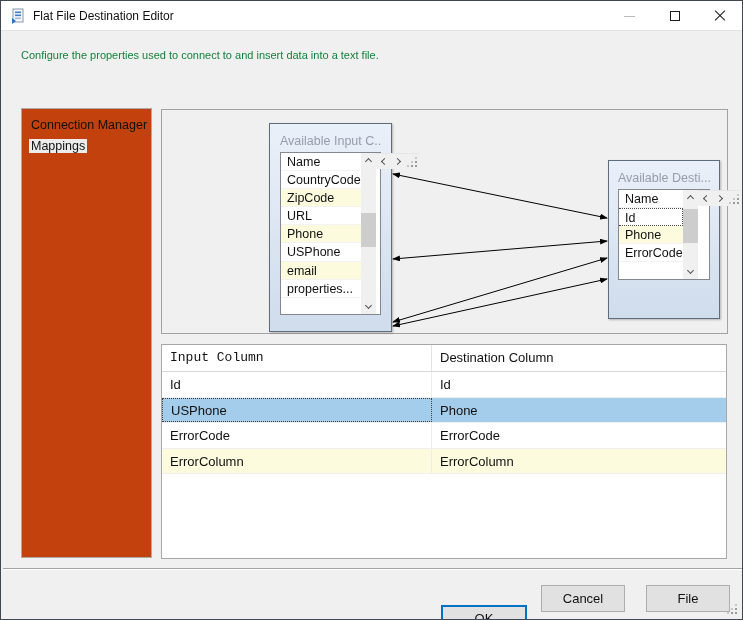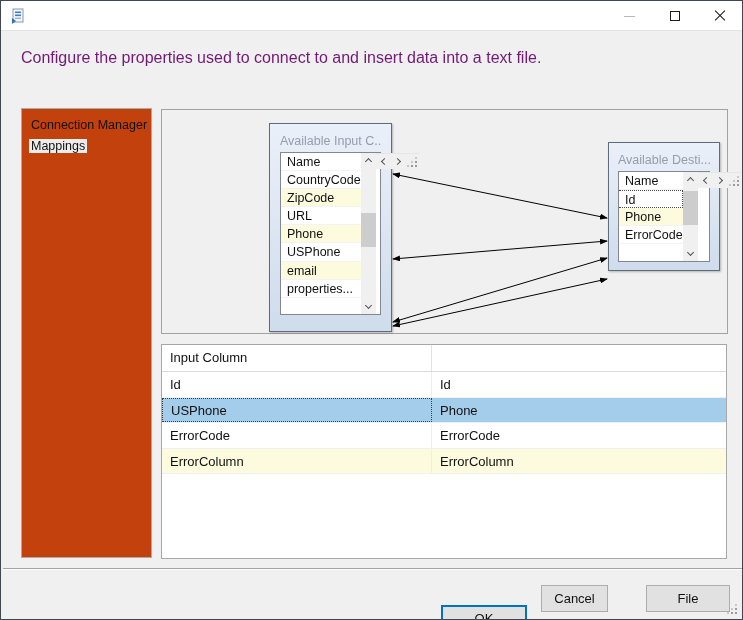--- a/index.html
+++ b/index.html
@@ -13,35 +13,35 @@
   .win-btns { position:absolute; right:0; top:0; height:29px; display:flex; }
   .win-btn { width:45px; height:29px; position:relative; }
   .glyph-min { position:absolute; left:17px; top:15px; width:11px; height:0; border-top:1px solid #b9b9b9; }
   .glyph-max { position:absolute; left:18px; top:10px; width:10px; height:10px; border:1px solid #1b1b1b; background:transparent; }
   .glyph-close { position:absolute; left:17px; top:9px; width:12px; height:12px; }
   .glyph-close::before, .glyph-close::after { content:""; position:absolute; left:-1px; top:5px; width:14px; height:1px; background:#1b1b1b; }
   .glyph-close::before { transform:rotate(45deg); }
   .glyph-close::after { transform:rotate(-45deg); }
 
   
-  .desc { position:absolute; left:20px; top:48px; font-size:16px; color:#701a75; }
+  .desc { position:absolute; left:20px; top:48px; font-size:11px; color:#15803d; }
 
   
   .sidebar { position:absolute; left:20px; top:107px; width:131px; height:450px; background:#c2410c; border:1px solid #aaaaaa; padding:6px 0 0 7px; }
   .nav-item { font-size:12.5px; color:#111; line-height:21px; white-space:nowrap; }
   .nav-item span { padding:0 2px; }
   .nav-item.selected span { background:#ececec; }
 
   
   .diagram { position:absolute; left:160px; top:108px; width:567px; height:225px; border:1px solid #a2a2a2; background:#f0f0f0; }
   .wires { position:absolute; left:0; top:0; width:565px; height:223px; pointer-events:none; z-index:1; }
 
   .lb { position:absolute; z-index:2; border:1px solid #5f6c7c; background:linear-gradient(#eaf0f9,#cfdcec); box-shadow:1px 1px 2px rgba(0,0,0,0.25); }
   .lb-input { left:107px; top:13px; width:123px; height:209px; padding:6px 10px 10px 10px; }
-  .lb-dest  { left:446px; top:32px; width:112px; height:129px; padding:6px 9px 9px 9px; }
+  .lb-dest  { left:446px; top:50px; width:112px; height:159px; padding:6px 9px 9px 9px; }
   .lb-title { font-size:12.5px; color:#959dab; height:22px; line-height:22px; white-space:nowrap; overflow:hidden; }
   .lb-list { background:#fff; border:1px solid #828790; display:flex; flex-direction:row; }
   .lb-input .lb-list { height:163px; }
   .lb-dest  .lb-list { height:91px; }
   .lb-main { flex:1; display:flex; }
   .lb-rows { flex:1; overflow:hidden; }
   .lb-row { height:18.1px; line-height:18px; font-size:12.5px; color:#111; padding-left:6px; white-space:nowrap; overflow:hidden; border-bottom:1px solid #f3f3f3; }
   .lb-row.yellow { background:#fdfbde; }
   .lb-row.focused { border:1px dotted #4a4a4a; border-left:none; }
   .lb-vscroll { width:15px; background:#f0f0f0; position:relative; display:flex; flex-direction:column; }
@@ -64,50 +64,51 @@
   .chv-left  { left:6px; top:5px;  transform:rotate(135deg); }
   .chv-right { left:4px; top:5px;  transform:rotate(-45deg); }
 
   .grip { position:absolute; right:2px; bottom:2px; width:2px; height:2px; background:#9b9b9b;
           box-shadow:-4px 0 0 0 #9b9b9b, 0 -4px 0 0 #9b9b9b, -8px 0 0 0 #c7c7c7, 0 -8px 0 0 #c7c7c7, -4px -4px 0 0 #c7c7c7; }
 
   
   .mtable { position:absolute; left:160px; top:343px; width:566px; height:215px; background:#fff; border:1px solid #a7a7a7; }
   .t-head { display:flex; height:27px; border-bottom:1px solid #d9d9d9; }
   .t-head .hc { line-height:26px; font-size:13px; color:#111; padding-left:8px; }
-  .hc.c1 { width:270px; border-right:1px solid #e3e3e3; }
+  .hc.c1 { width:270px; border-right:1px solid #e3e3e3;font-family:Liberation Mono, monospace; }
   .hc.c2 { flex:1; }
   .t-row { display:flex; height:25.5px; border-bottom:1px solid #f0f0f0; }
   .t-row .cell { line-height:25px; font-size:13px; color:#111; padding-left:8px; }
   .cell.c1 { width:270px; border-right:1px solid #ededed; }
   .cell.c2 { flex:1; }
   .t-row.yellow .cell { background:#fdfbde; }
   .t-row.selected .cell { background:#a3cdea; }
   .t-row.selected .cell.c1 { border:1px dotted #3f3f3f; line-height:23px; }
 
   
   .separator { position:absolute; left:2px; top:567px; width:739px; height:1px; background:#a3a3a3; box-shadow:0 1px 0 #fdfdfd; }
   .btn { position:absolute; top:584px; height:27px; background:#e1e1e1; border:1px solid #adadad; font-size:13px; color:#111; text-align:center; }
   .btn.default { border:2px solid #0072c6; }
   .btn-ok { left:440px; width:86px;margin-top:20px; }
-  .btn-cancel { left:540px; width:67px; }
+  .btn-cancel { left:540px; width:84px; }
   .btn-help { left:645px; width:84px; }
   .dlg-grip { position:absolute; right:3px; bottom:3px; width:10px; height:10px; }
 </style>
 </head>
 <body>
 
 <div class="titlebar">
   <svg class="win-icon" viewBox="0 0 16 16">
     <rect x="3" y="1" width="10" height="13" fill="#f5f8fc" stroke="#8899aa" stroke-width="1"></rect>
     <rect x="5" y="3.5" width="6" height="1.6" fill="#3f7cc9"></rect>
     <rect x="5" y="6.5" width="6" height="1.6" fill="#3f7cc9"></rect>
     <rect x="5" y="9.5" width="6" height="1.6" fill="#9fb8d4"></rect>
     <path d="M2 10 L6 13 L2 16 Z" fill="#2e6fc0"></path>
   </svg>
+  <span class="win-title">Flat File Destination Editor</span>
   <div class="win-btns">
     <div class="win-btn">
         <div class="glyph-min"></div>
       </div>
     <div class="win-btn">
         <div class="glyph-max"></div>
       </div>
     <div class="win-btn">
         <div class="glyph-close"></div>
       </div>
@@ -219,20 +220,21 @@
             <span class="grip"></span>
           </div>
       </div>
     </div>
   </div>
 </div>
 
 <div class="mtable">
   <div class="t-head">
     <div class="hc c1">Input Column</div>
+    <div class="hc c2">Destination Column</div>
   </div>
   <div id="table-rows">
       <div class="t-row">
         <div class="cell c1">Id</div>
         <div class="cell c2">Id</div>
       </div>
       <div class="t-row selected">
         <div class="cell c1">USPhone</div>
         <div class="cell c2">Phone</div>
       </div>

